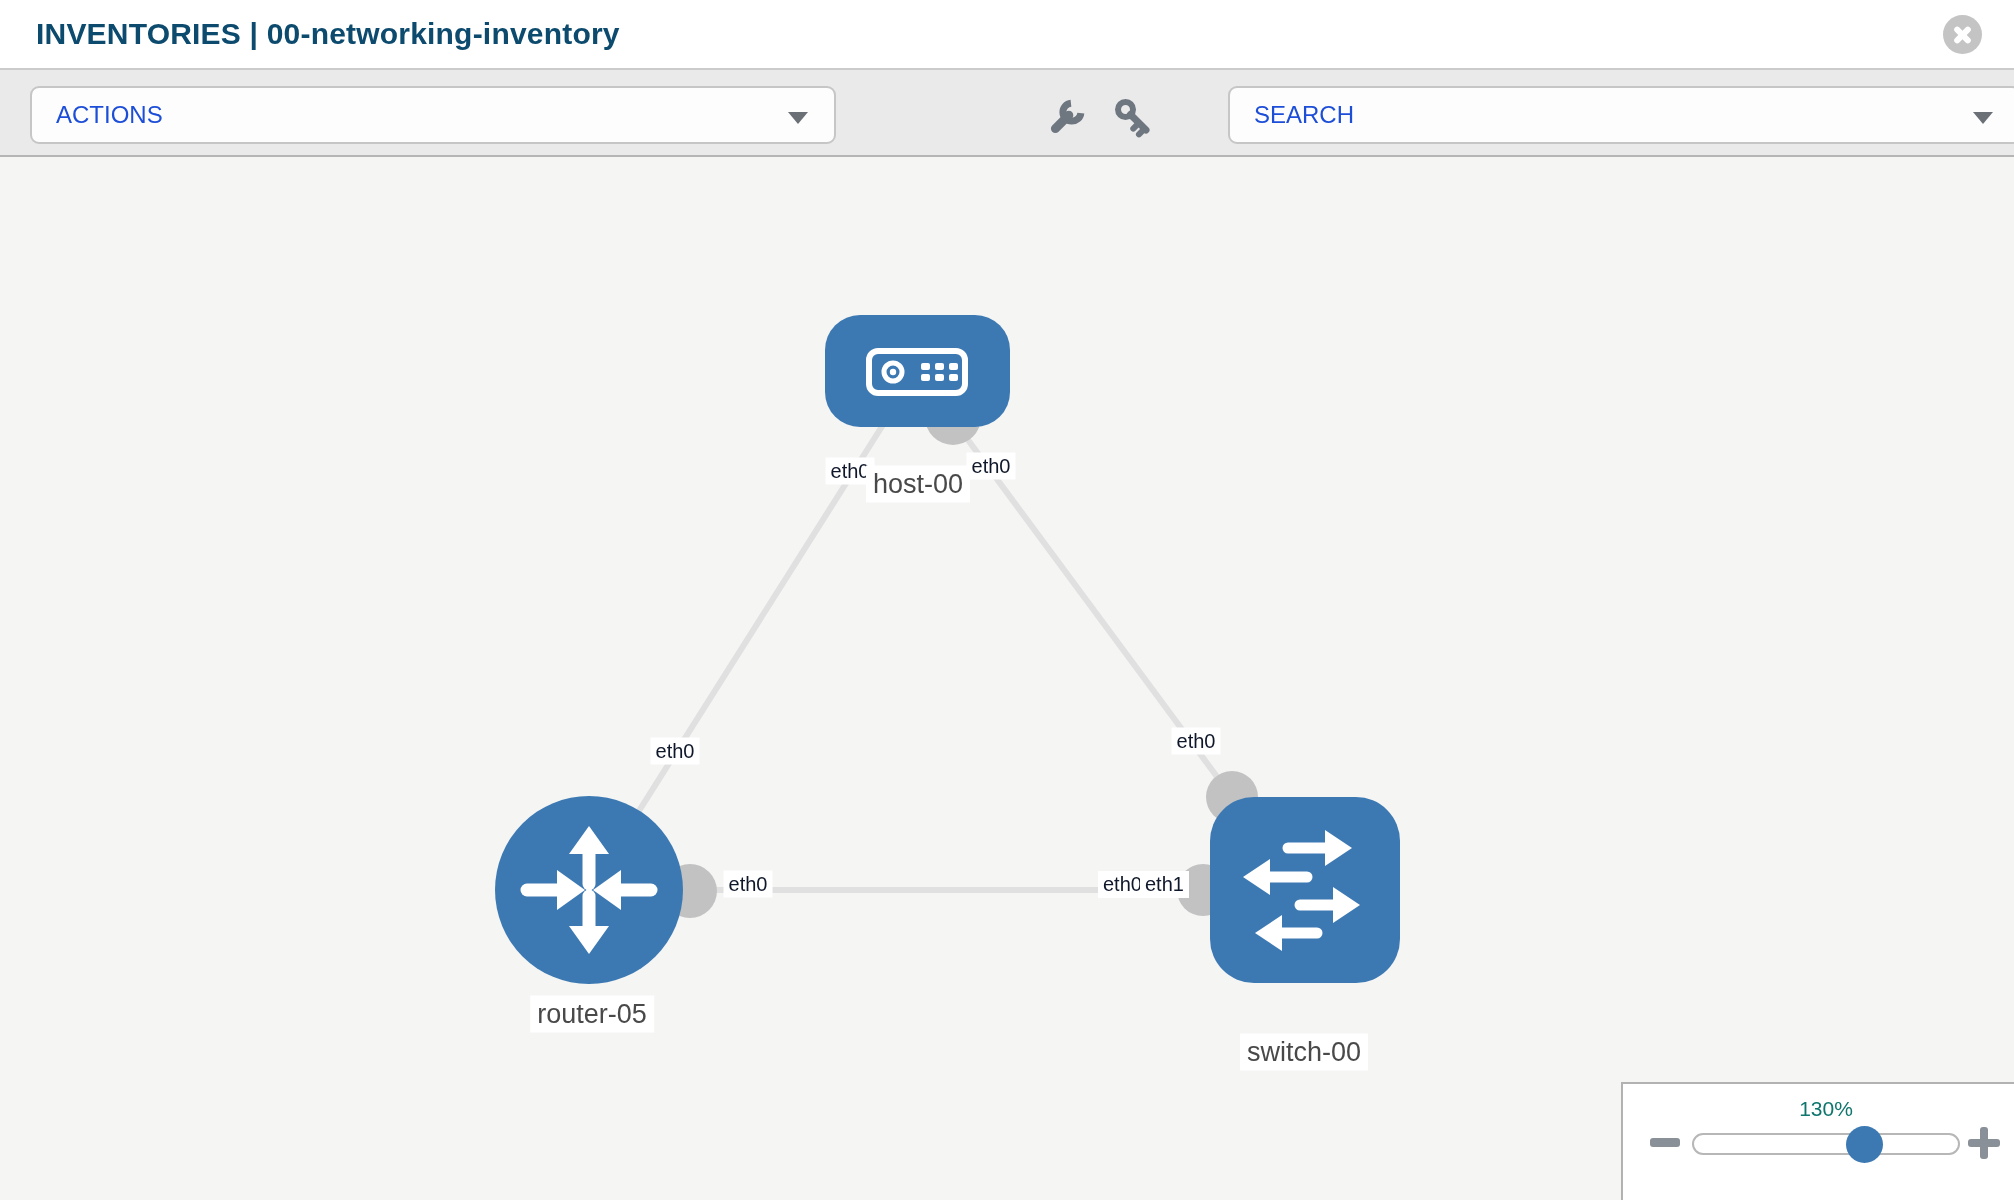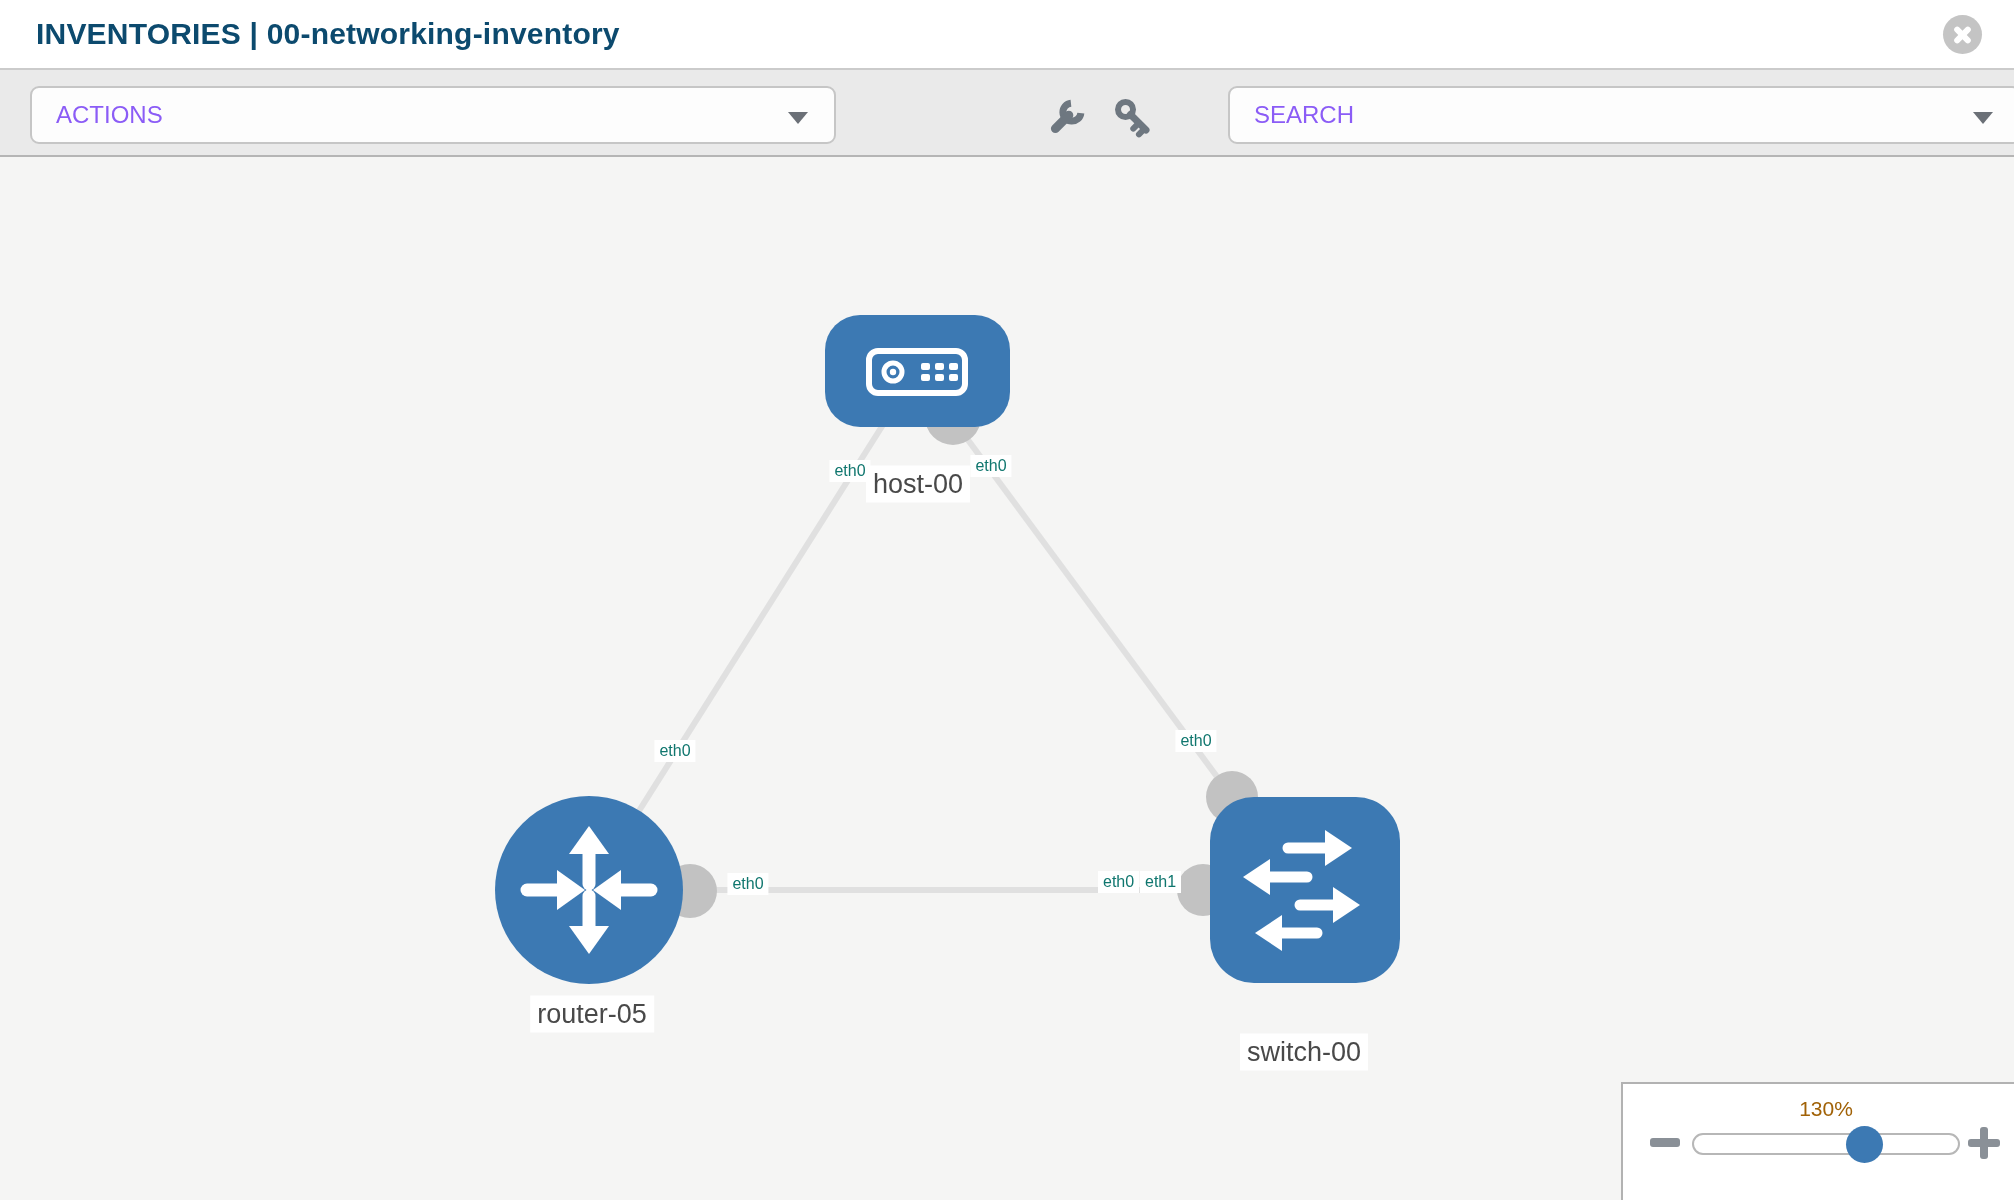--- a/index.html
+++ b/index.html
@@ -12,38 +12,38 @@
   .title { position:absolute; left:36px; top:0; line-height:68px; font-size:30px; font-weight:bold; color:#0c4a6e; letter-spacing:0.2px; }
   .close-btn { position:absolute; left:1943px; top:15px; width:39px; height:39px; border-radius:50%; background:#c4c4c4; cursor:pointer; }
   .close-btn .bar { position:absolute; left:9px; top:17px; width:21px; height:6px; background:#fff; border-radius:3px; }
   .close-btn .bar.a { transform:rotate(45deg); }
   .close-btn .bar.b { transform:rotate(-45deg); }
 
   
   .toolbar { position:absolute; left:0; top:68px; width:2014px; height:89px; background:#eaeaea;
              border-top:2px solid #cbcbcb; border-bottom:2px solid #b5b5b5; }
   .combo { position:absolute; top:16px; height:58px; background:#fdfdfd; border:2px solid #c6c6c6; border-radius:9px; cursor:pointer; }
-  .combo .lbl { position:absolute; left:24px; top:0; line-height:54px; font-size:24px; color:#8b5cf6; }
+  .combo .lbl { position:absolute; left:24px; top:0; line-height:54px; font-size:24px; color:#1d4ed8; }
   .combo .caret { position:absolute; right:26px; top:24px; width:0; height:0;
                   border-left:10px solid transparent; border-right:10px solid transparent; border-top:12px solid #6b7077; }
   .combo.actions { left:30px; width:806px; }
   .combo.search  { left:1185px; width:793px;margin-left:43px; }
   .tool-icon { position:absolute; top:26px; width:44px; height:44px; cursor:pointer; }
   .tool-icon.wrench { left:1044px; }
   .tool-icon.key    { left:1112px; }
 
   
   .topo-svg { position:absolute; left:0; top:0; }
-  .iface-label { position:absolute; background:#ffffff; color:#0f766e; font-size:16px; padding:2px 5px; white-space:nowrap; }
+  .iface-label { position:absolute; background:#ffffff; color:#0f172a; font-size:20px; padding:2px 5px; white-space:nowrap; }
   .iface-label.ctr { transform:translate(-50%,-50%); }
   .node-label { position:absolute; transform:translate(-50%,-50%); background:#ffffff; color:#494949; font-size:27px; padding:3px 7px; white-space:nowrap; }
 
   
   .zoom-panel { position:absolute; left:1621px; top:1082px; width:400px; height:130px; background:#ffffff; border:2px solid #b2b2b2; }
-  .zoom-value { position:absolute; left:153px; top:13px; width:100px; text-align:center; font-size:21px; color:#a16207; }
+  .zoom-value { position:absolute; left:153px; top:13px; width:100px; text-align:center; font-size:21px; color:#0f766e; }
   .zoom-minus { position:absolute; left:27px; top:54px; width:30px; height:9px; background:#8a9097; border-radius:3px; cursor:pointer; }
   .zoom-track { position:absolute; left:69px; top:49px; width:268px; height:22px; background:#fff; border:2px solid #b7b7b7; border-radius:11px; cursor:pointer; }
   .zoom-handle { position:absolute; left:223px; top:42px; width:37px; height:37px; border-radius:50%; background:#3c79b3; cursor:pointer; }
   .zoom-plus { position:absolute; left:345px; top:43px; width:32px; height:32px; cursor:pointer; }
   .zoom-plus .h { position:absolute; left:0; top:12px; width:32px; height:8px; background:#8a9097; border-radius:3px; }
   .zoom-plus .v { position:absolute; left:12px; top:0; width:8px; height:32px; background:#8a9097; border-radius:3px; }
 </style>
 </head>
 <body>
 

